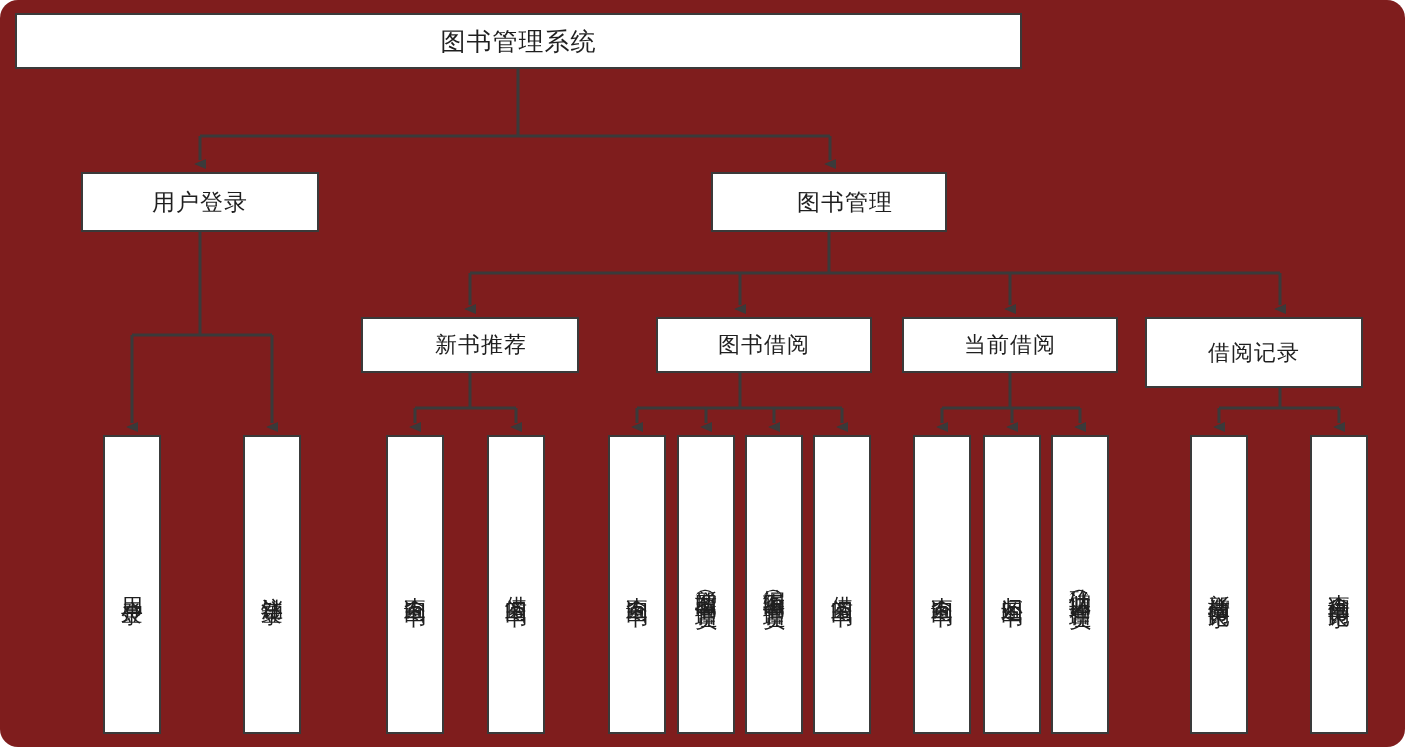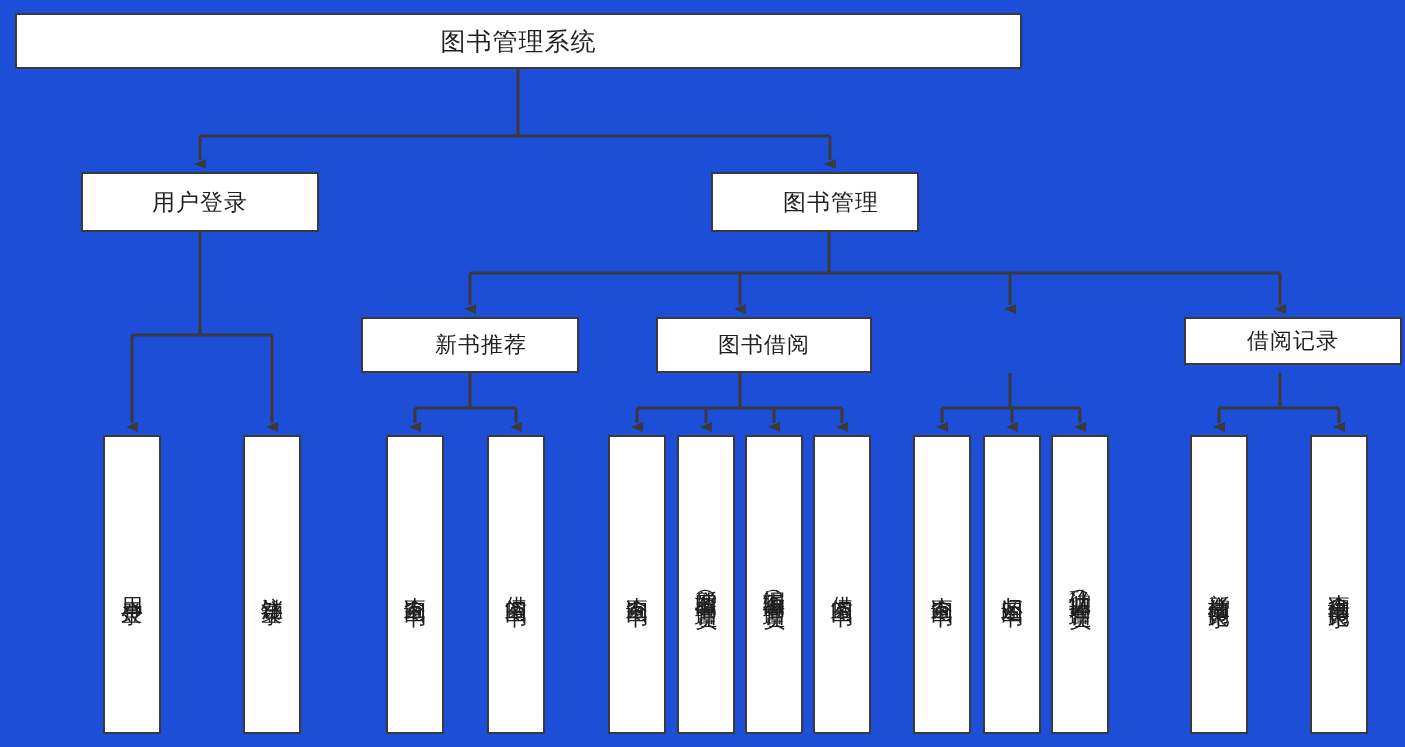--- a/index.html
+++ b/index.html
@@ -8,22 +8,23 @@
     padding: 0;
     background: #ffffff;
   }
   body {
     font-family: "DejaVu Sans", "Liberation Sans", sans-serif;
   }
   #canvas {
     position: relative;
     width: 1405px;
     height: 747px;
-    background: #1d4ed8;
+    background: #7f1d1d;
     overflow: hidden;
+    border-radius: 18px;
   }
   svg.lines {
     position: absolute;
     left: 0;
     top: 0;
     width: 1405px;
     height: 747px;
     pointer-events: none;
   }
   .node {
@@ -126,31 +127,34 @@
     </g>
   </svg>
 
   <div class="node level-0" style="left:15px; top:13px; width:1007px; height:56px;">
     <span class="hlabel">图书管理系统</span>
   </div>
 
   <div class="node level-1" style="left:81px; top:172px; width:238px; height:60px;">
     <span class="hlabel">用户登录</span>
   </div>
-  <div class="node level-1" style="left:711px; top:172px; width:208px; height:60px;padding-left:32px;">
+  <div class="node level-1" style="left:711px; top:172px; width:236px; height:60px;padding-left:32px;">
     <span class="hlabel">图书管理</span>
   </div>
 
   <div class="node level-2" style="left:361px; top:317px; width:218px; height:56px;padding-left:22px;">
     <span class="hlabel">新书推荐</span>
   </div>
   <div class="node level-2" style="left:632px; top:317px; width:216px; height:56px;margin-left:24px;">
     <span class="hlabel">图书借阅</span>
   </div>
-  <div class="node level-2" style="left:1184px; top:317px; width:218px; height:48px;">
+  <div class="node level-2" style="left:902px; top:317px; width:216px; height:56px;">
+    <span class="hlabel">当前借阅</span>
+  </div>
+  <div class="node level-2" style="left:1145px; top:317px; width:218px; height:71px;">
     <span class="hlabel">借阅记录</span>
   </div>
 
   <div class="node leaf" style="left:103px; top:435px; width:58px; height:299px;">
     <span class="vlabel">用户登录</span>
   </div>
   <div class="node leaf" style="left:243px; top:435px; width:58px; height:299px;">
     <span class="vlabel">注销登录</span>
   </div>
   <div class="node leaf" style="left:386px; top:435px; width:58px; height:299px;">

